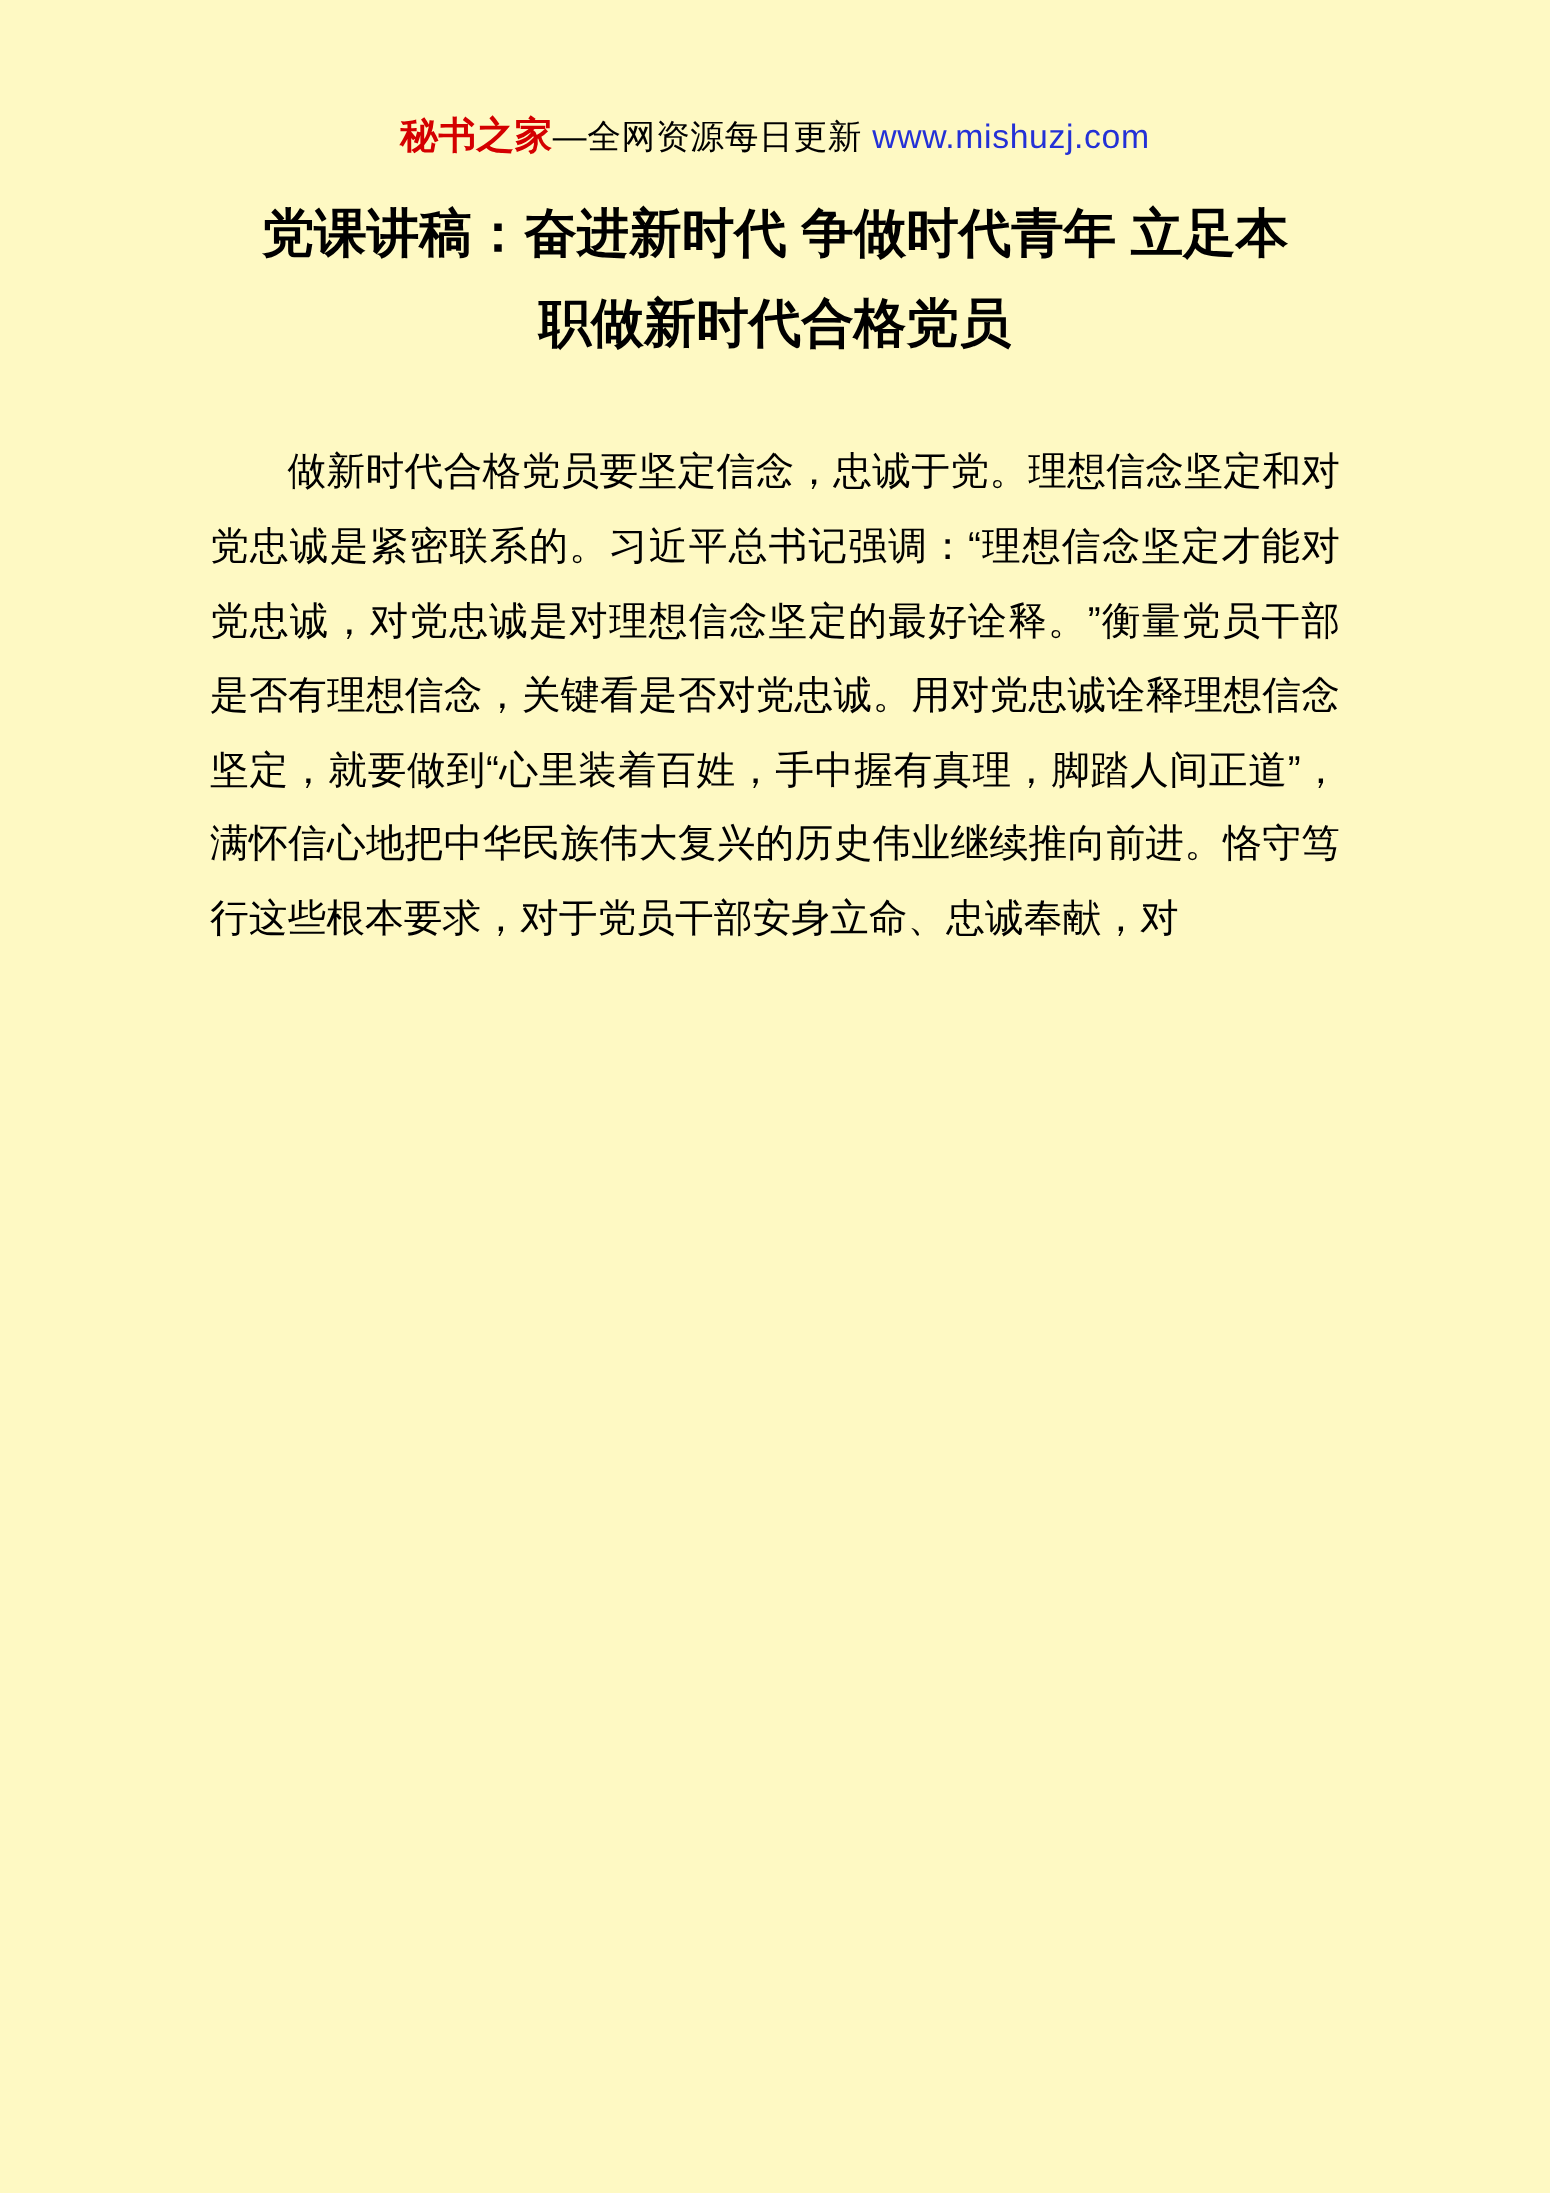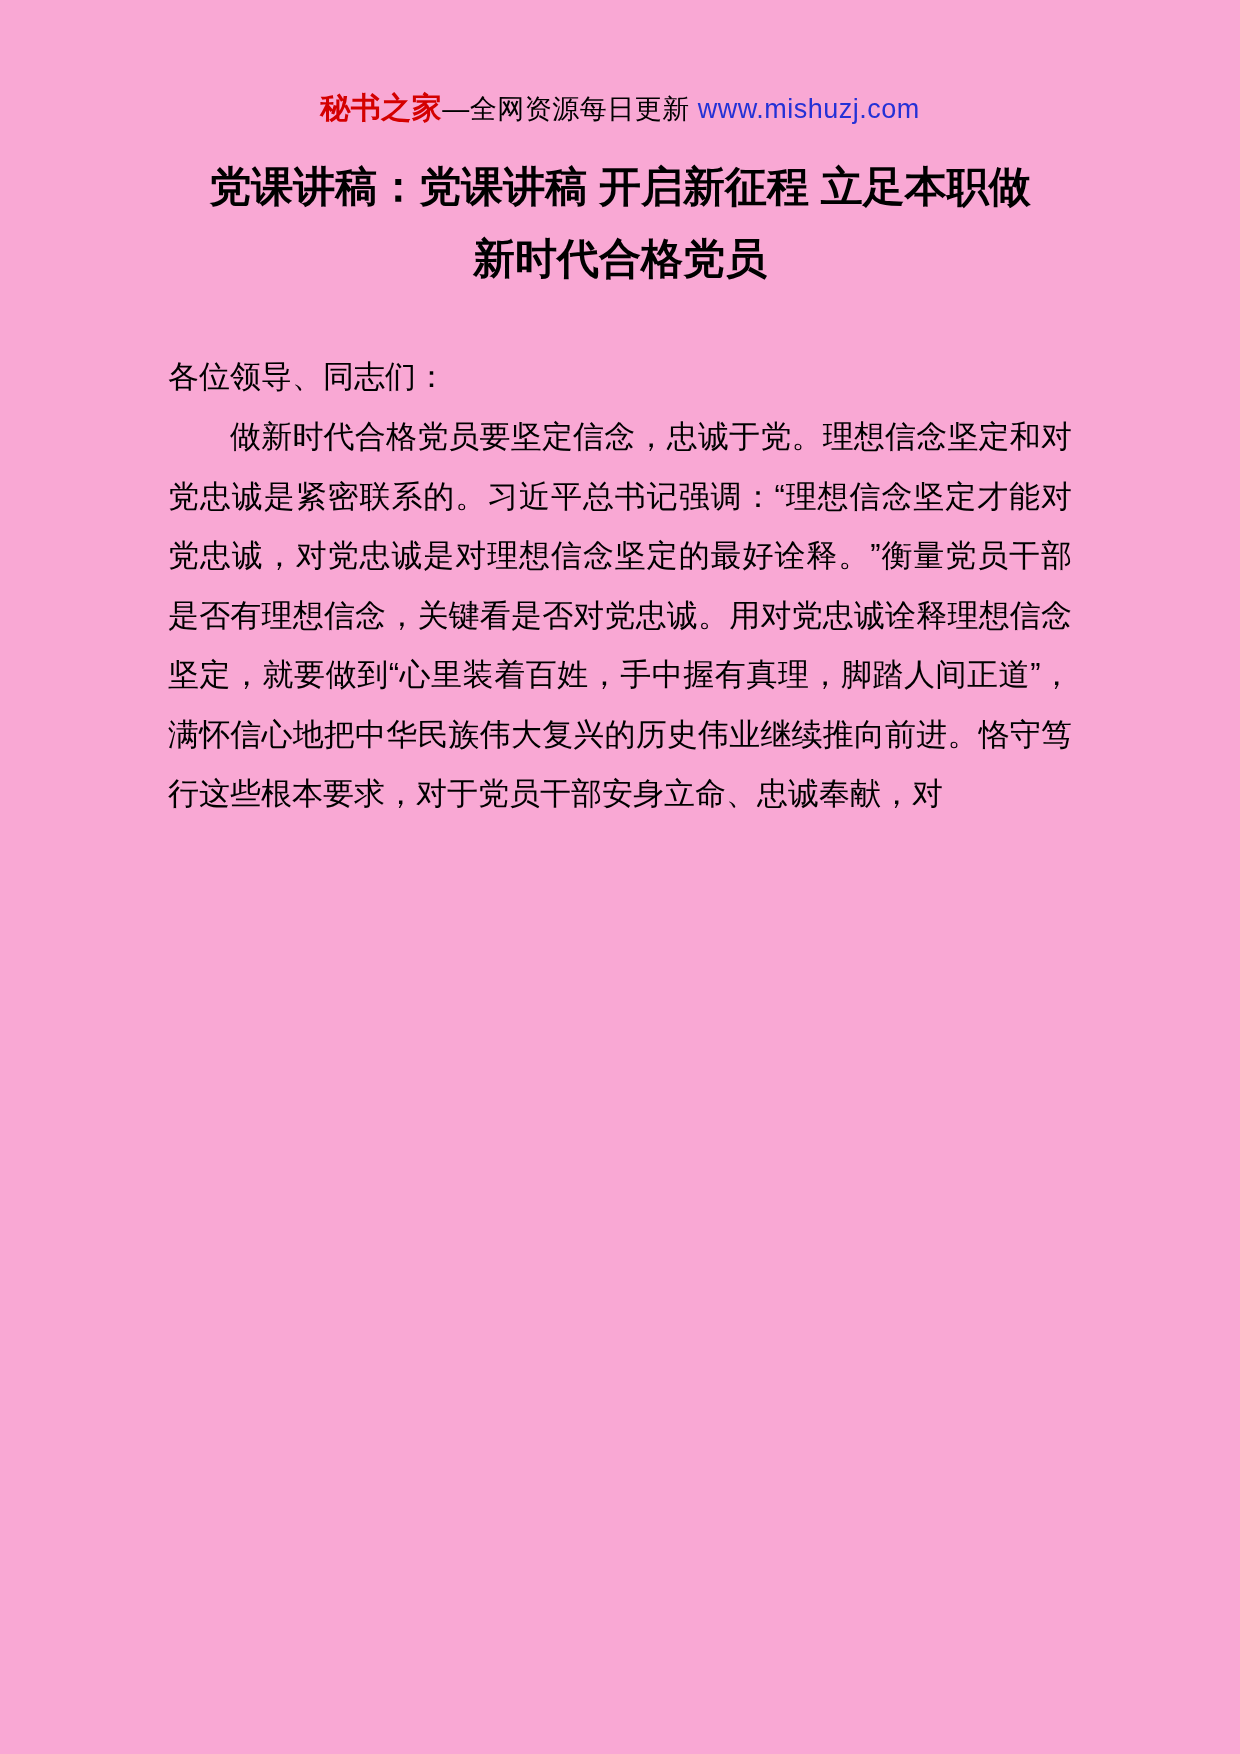--- a/index.html
+++ b/index.html
@@ -2,21 +2,21 @@
 <html><head>
 <meta charset="utf-8">
 <style>
   * { margin: 0; padding: 0; box-sizing: border-box; }
   html, body { background: #ffffff; }
   .page {
     position: relative;
     width: 1240px;
     height: 1754px;
     margin: 0 auto;
-    background: #f9a8d4;
+    background: #fef9c3;
     font-family: "Liberation Sans", "DejaVu Sans", sans-serif;
     color: #000000;
     padding: 88px 168px 0 168px;
     overflow: hidden;
   }
   .doc-header {
     text-align: center;
     font-size: 27px;
     letter-spacing: 0.5px;
     margin-bottom: 22px;
@@ -56,20 +56,19 @@
 </style>
 </head>
 <body>
 
 <div class="page">
 
   <div class="doc-header">
     <span class="site-name" style="color: rgb(212, 0, 0);">秘书之家</span><span class="header-sep">—全网资源每日更新 </span><span class="site-url" style="color: rgb(36, 49, 214);">www.mishuzj.com</span>
   </div>
 
-  <h1 class="doc-title">党课讲稿：党课讲稿 开启新征程 立足本职做新时代合格党员</h1>
+  <h1 class="doc-title">党课讲稿：奋进新时代 争做时代青年 立足本职做新时代合格党员</h1>
 
   <div class="doc-body">
-    <p>各位领导、同志们：</p>
     <p class="indent">做新时代合格党员要坚定信念，忠诚于党。理想信念坚定和对党忠诚是紧密联系的。习近平总书记强调：“理想信念坚定才能对党忠诚，对党忠诚是对理想信念坚定的最好诠释。”衡量党员干部是否有理想信念，关键看是否对党忠诚。用对党忠诚诠释理想信念坚定，就要做到“心里装着百姓，手中握有真理，脚踏人间正道”，满怀信心地把中华民族伟大复兴的历史伟业继续推向前进。恪守笃行这些根本要求，对于党员干部安身立命、忠诚奉献，对</p>
   </div>
 
 </div>
 
 </body></html>

